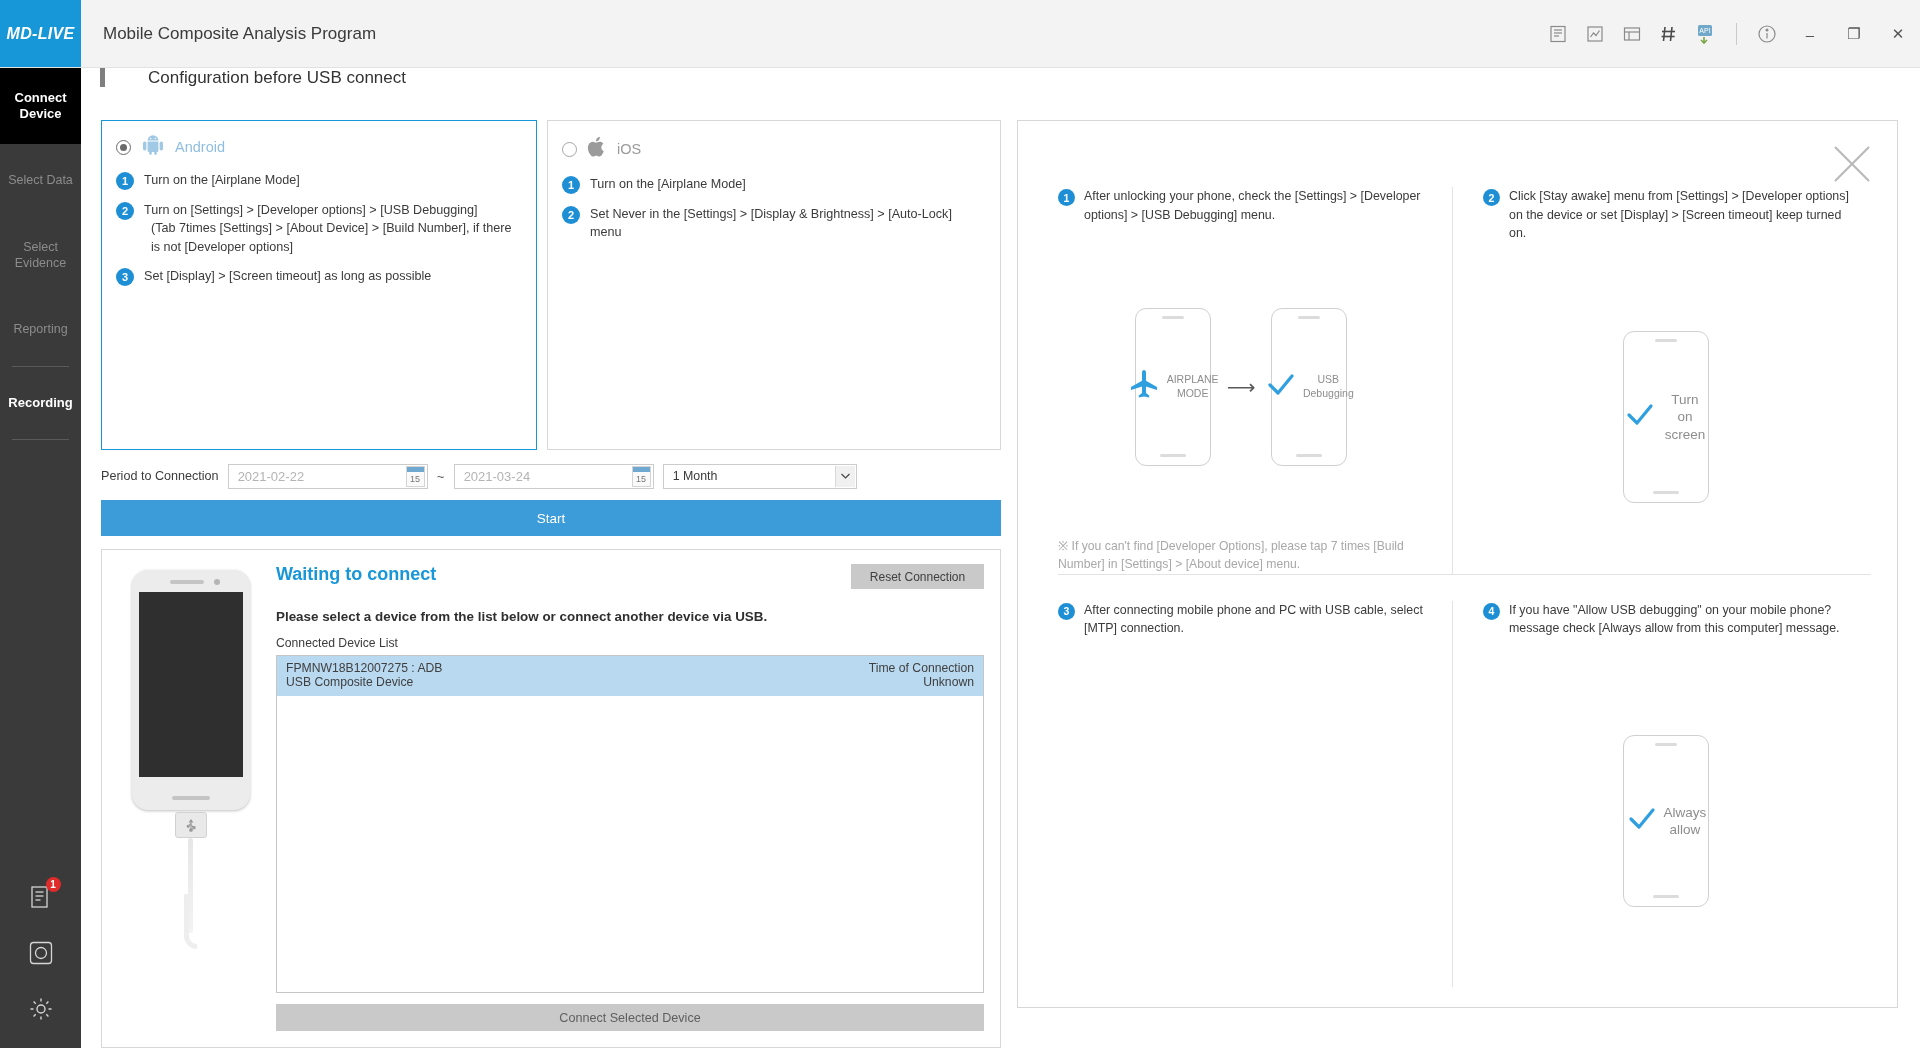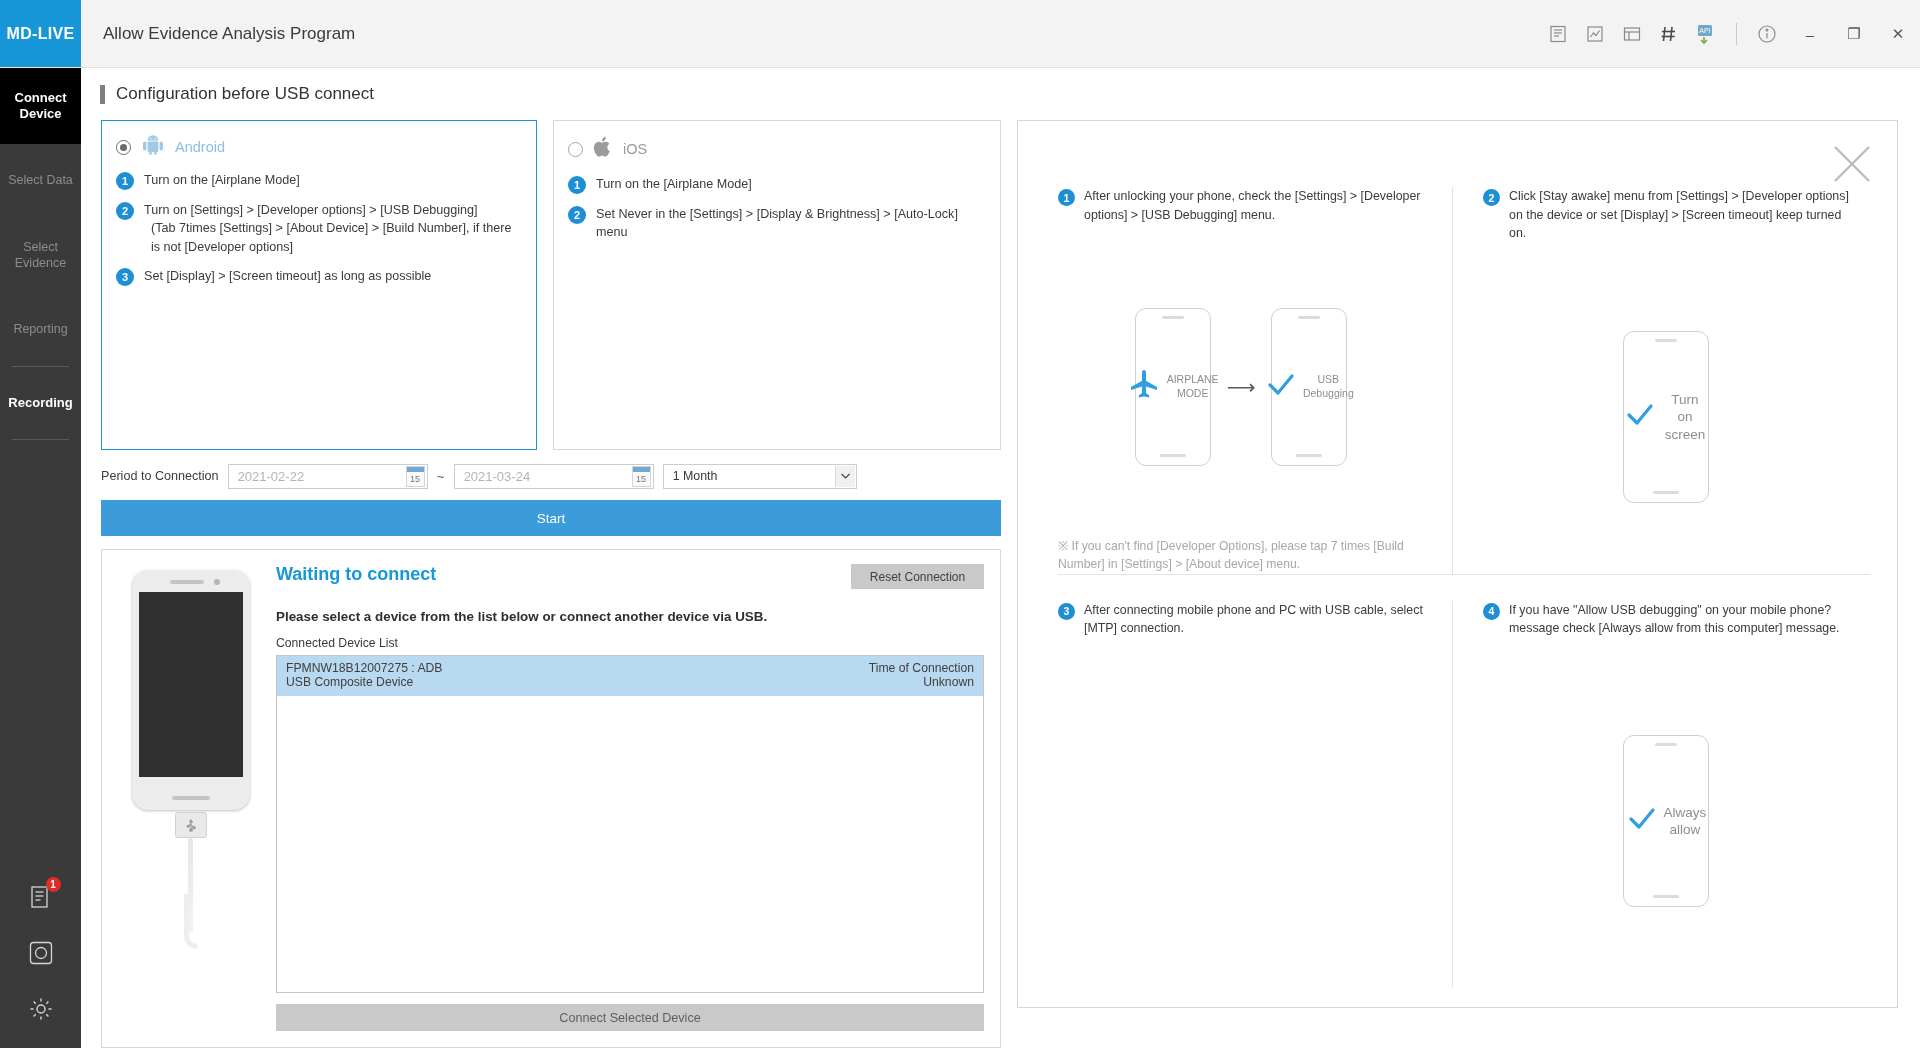--- a/index.html
+++ b/index.html
@@ -6,21 +6,21 @@
   html, body {
     width: 1920px; height: 1048px;
     font-family: "Liberation Sans", sans-serif;
     background: #ffffff; overflow: hidden;
   }
   .app { position: relative; width: 1920px; height: 1048px; display: flex; flex-direction: column; }
 
   
   .titlebar { height: 68px; display: flex; align-items: stretch; background: #f3f3f3; border-bottom: 1px solid #e2e2e2; flex: 0 0 68px; }
   .logo-box { width: 81px; background: #1897d8; color: #fff; display: flex; align-items: center; justify-content: center;
-              font-size: 16px; font-weight: 600; letter-spacing: .3px; }
+              font-size: 16px; font-weight: 600; letter-spacing: .3px; font-style: italic; }
   .app-title { flex: 1; display: flex; align-items: center; padding-left: 22px; font-size: 17px; color: #3b3b3b; }
   .tb-icons { display: flex; align-items: center; gap: 11px; padding-right: 8px; }
   .tb-ic { width: 26px; height: 26px; display: flex; align-items: center; justify-content: center; color: #8a8a8a; }
   .tb-ic svg { display: block; }
   .tb-sep { width: 1px; height: 22px; background: #c9c9c9; margin: 0 6px; }
   .wbtn { width: 44px; height: 68px; display: flex; align-items: center; justify-content: center; color: #555; font-size: 15px; }
 
   
   .body-row { flex: 1; display: flex; min-height: 0; }
 
@@ -37,30 +37,30 @@
   .s-div { height: 1px; background: #5a5a5a; margin: 0 12px; }
   .s-rec { height: 72px; }
   .side-spacer { flex: 1; }
   .side-bottom { padding-bottom: 22px; display: flex; flex-direction: column; align-items: center; gap: 22px; }
   .sb-ic { position: relative; width: 34px; height: 34px; display: flex; align-items: center; justify-content: center; color: #d5d5d5; }
   .sb-badge { position: absolute; top: -3px; right: -3px; background: #e02b2b; color: #fff; font-size: 10px;
               min-width: 15px; height: 15px; border-radius: 8px; display: flex; align-items: center; justify-content: center; font-weight: bold; }
 
   
   .main { flex: 1; background: #ffffff; position: relative; display: flex; flex-direction: column; min-width: 0; }
-  .page-head { height: 52px; display: flex; align-items: center; padding-left: 19px; }
+  .page-head { height: 52px; display: flex; padding-left: 19px; gap: 32px; }
   .page-accent { width: 5px; height: 19px; background: #7f7f7f; margin-right: 11px; }
   .page-title { font-size: 17px; color: #333; }
 
   .columns { flex: 1; display: flex; padding: 0 22px 0 20px; gap: 16px; min-height: 0; }
   .left-col { width: 900px; flex: 0 0 900px; display: flex; flex-direction: column; }
   .right-col { flex: 1; }
 
   
-  .os-row { display: flex; gap: 16px; }
+  .os-row { display: flex; gap: 10px; }
   .os-box { border: 1px solid; background: #fff; padding: 14px 16px 10px 14px; height: 330px; }
   .os-box.android { border-color: #1897d8; width: 436px; flex: 0 0 436px; }
   .os-box.ios { border-color: #d7d7d7; flex: 1; }
   .os-head { display: flex; align-items: center; gap: 9px; margin-bottom: 12px; }
   .radio { width: 15px; height: 15px; border-radius: 50%; border: 1.5px solid #a5a5a5; position: relative; flex: 0 0 15px; }
   .radio.on { border-color: #6b6b6b; }
   .radio.on:after { content:""; position: absolute; left: 3px; top: 3px; width: 7px; height: 7px; border-radius: 50%; background: #6b6b6b; }
   .os-name { font-size: 14.5px; }
   .os-name.android { color: #8fbfe0; }
   .os-name.ios { color: #9a9a9a; }
@@ -157,21 +157,21 @@
   .ico-blue { color: #2f9fe0; }
   .usb-up { display: flex; align-items: center; justify-content: center; gap: 14px; margin-top: 10px; }
 </style>
 </head>
 <body>
 
 <div class="app">
 
   <div class="titlebar">
     <div class="logo-box">MD-LIVE</div>
-    <div class="app-title">Allow Evidence Analysis Program</div>
+    <div class="app-title">Mobile Composite Analysis Program</div>
     <div class="tb-icons">
       <div class="tb-ic">
         <svg width="20" height="20" viewBox="0 0 20 20" fill="none" stroke="currentColor" stroke-width="1.2">
           <rect x="3" y="2.5" width="14" height="15"></rect>
             <line x1="6" y1="6" x2="14" y2="6"></line>
           <line x1="6" y1="9" x2="14" y2="9"></line>
             <line x1="6" y1="12" x2="11" y2="12"></line>
         </svg>
       </div>
       <div class="tb-ic">

